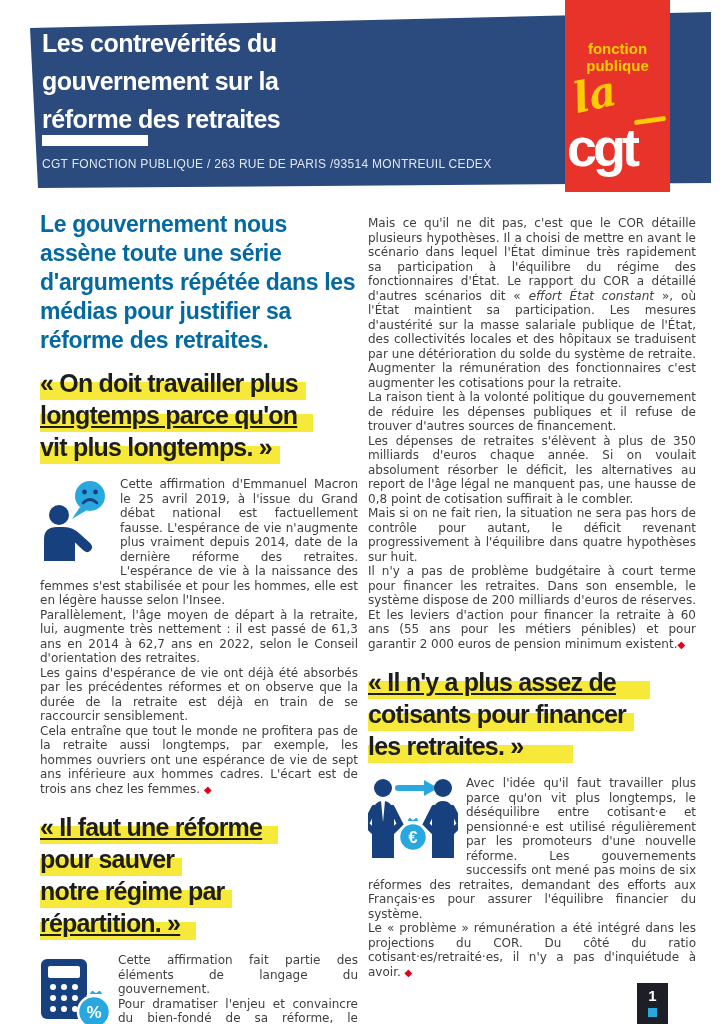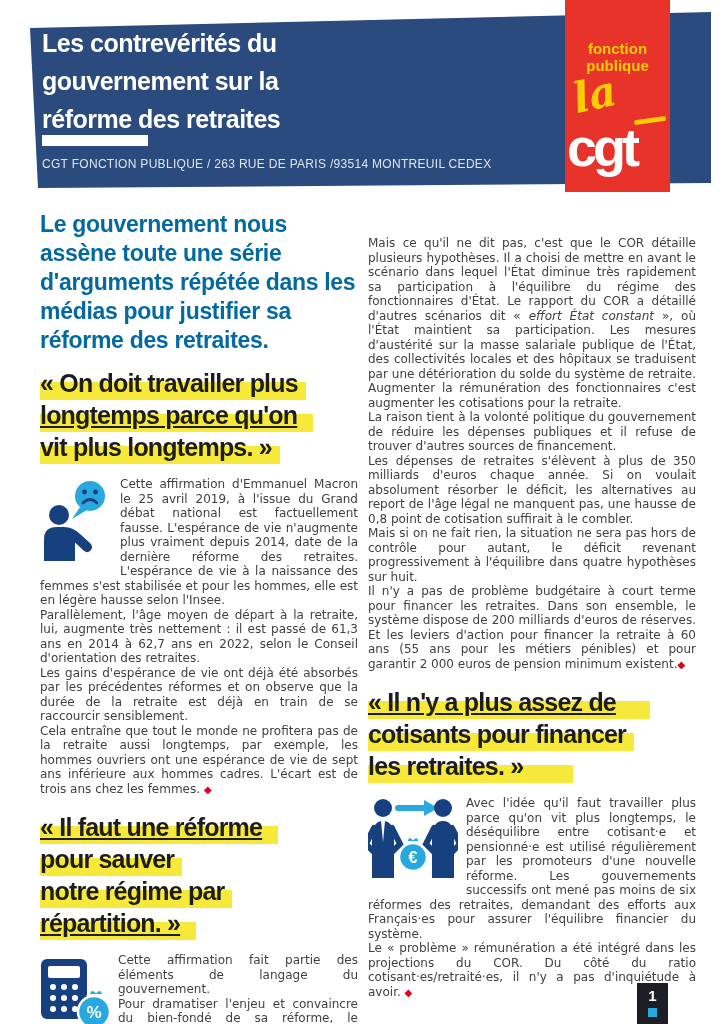--- a/index.html
+++ b/index.html
@@ -40,21 +40,21 @@
     font-size:42px; color:#ffcb05; transform:rotate(-12deg); line-height:1;
   }
   .logo-cgt {
     position:absolute; left:2px; top:120px; width:105px; text-align:left;
     font-family:"Liberation Sans", sans-serif; font-weight:bold;
     font-size:54px; line-height:1; color:#ffffff; letter-spacing:-4px;
   }
   .logo-swash { position:absolute; right:4px; top:118px; width:32px; height:5px; background:#ffcb05; transform:rotate(-8deg); border-radius:3px; }
   
   .col-left  { position:absolute; left:40px;  top:210px; width:318px; }
-  .col-right { position:absolute; left:368px; top:236px; width:328px; }
+  .col-right { position:absolute; left:368px; top:216px; width:328px; }
   .intro {
     font-family:"Liberation Sans", sans-serif; font-weight:bold;
     font-size:23px; line-height:29px; color:#0369a1; letter-spacing:-0.3px;
     margin:0 0 14px 0;
   }
   .claim { margin:16px 0 12px 0; }
   .claim-line { line-height:29px; }
   .hl {
     display:inline-block;
     font-family:"Liberation Sans", sans-serif; font-weight:bold;

